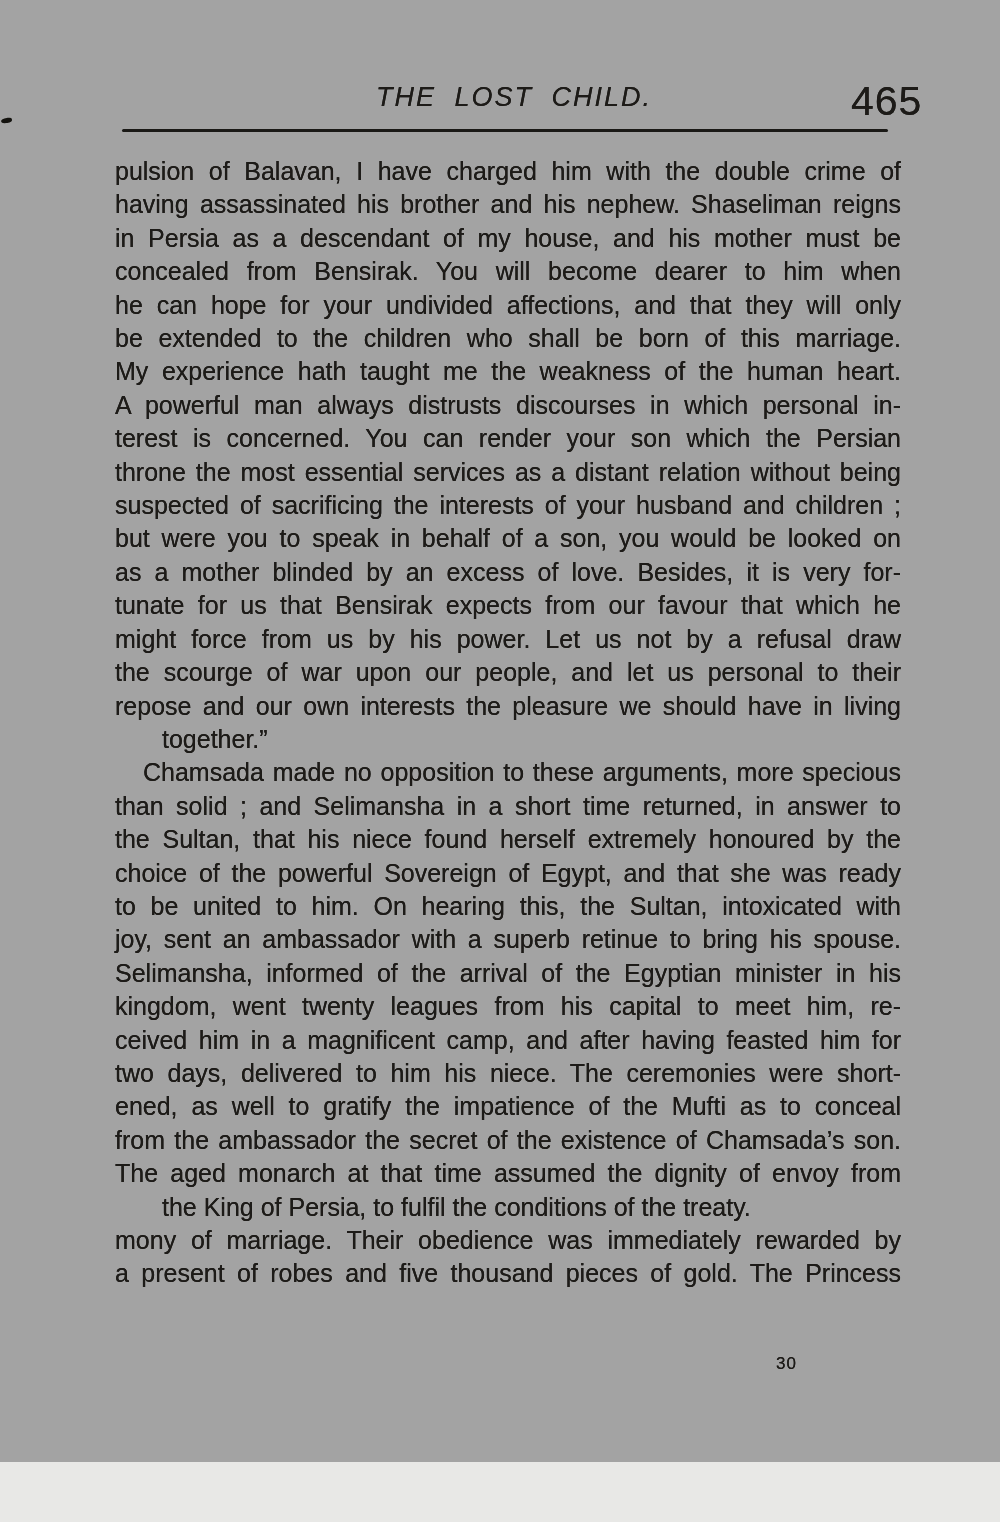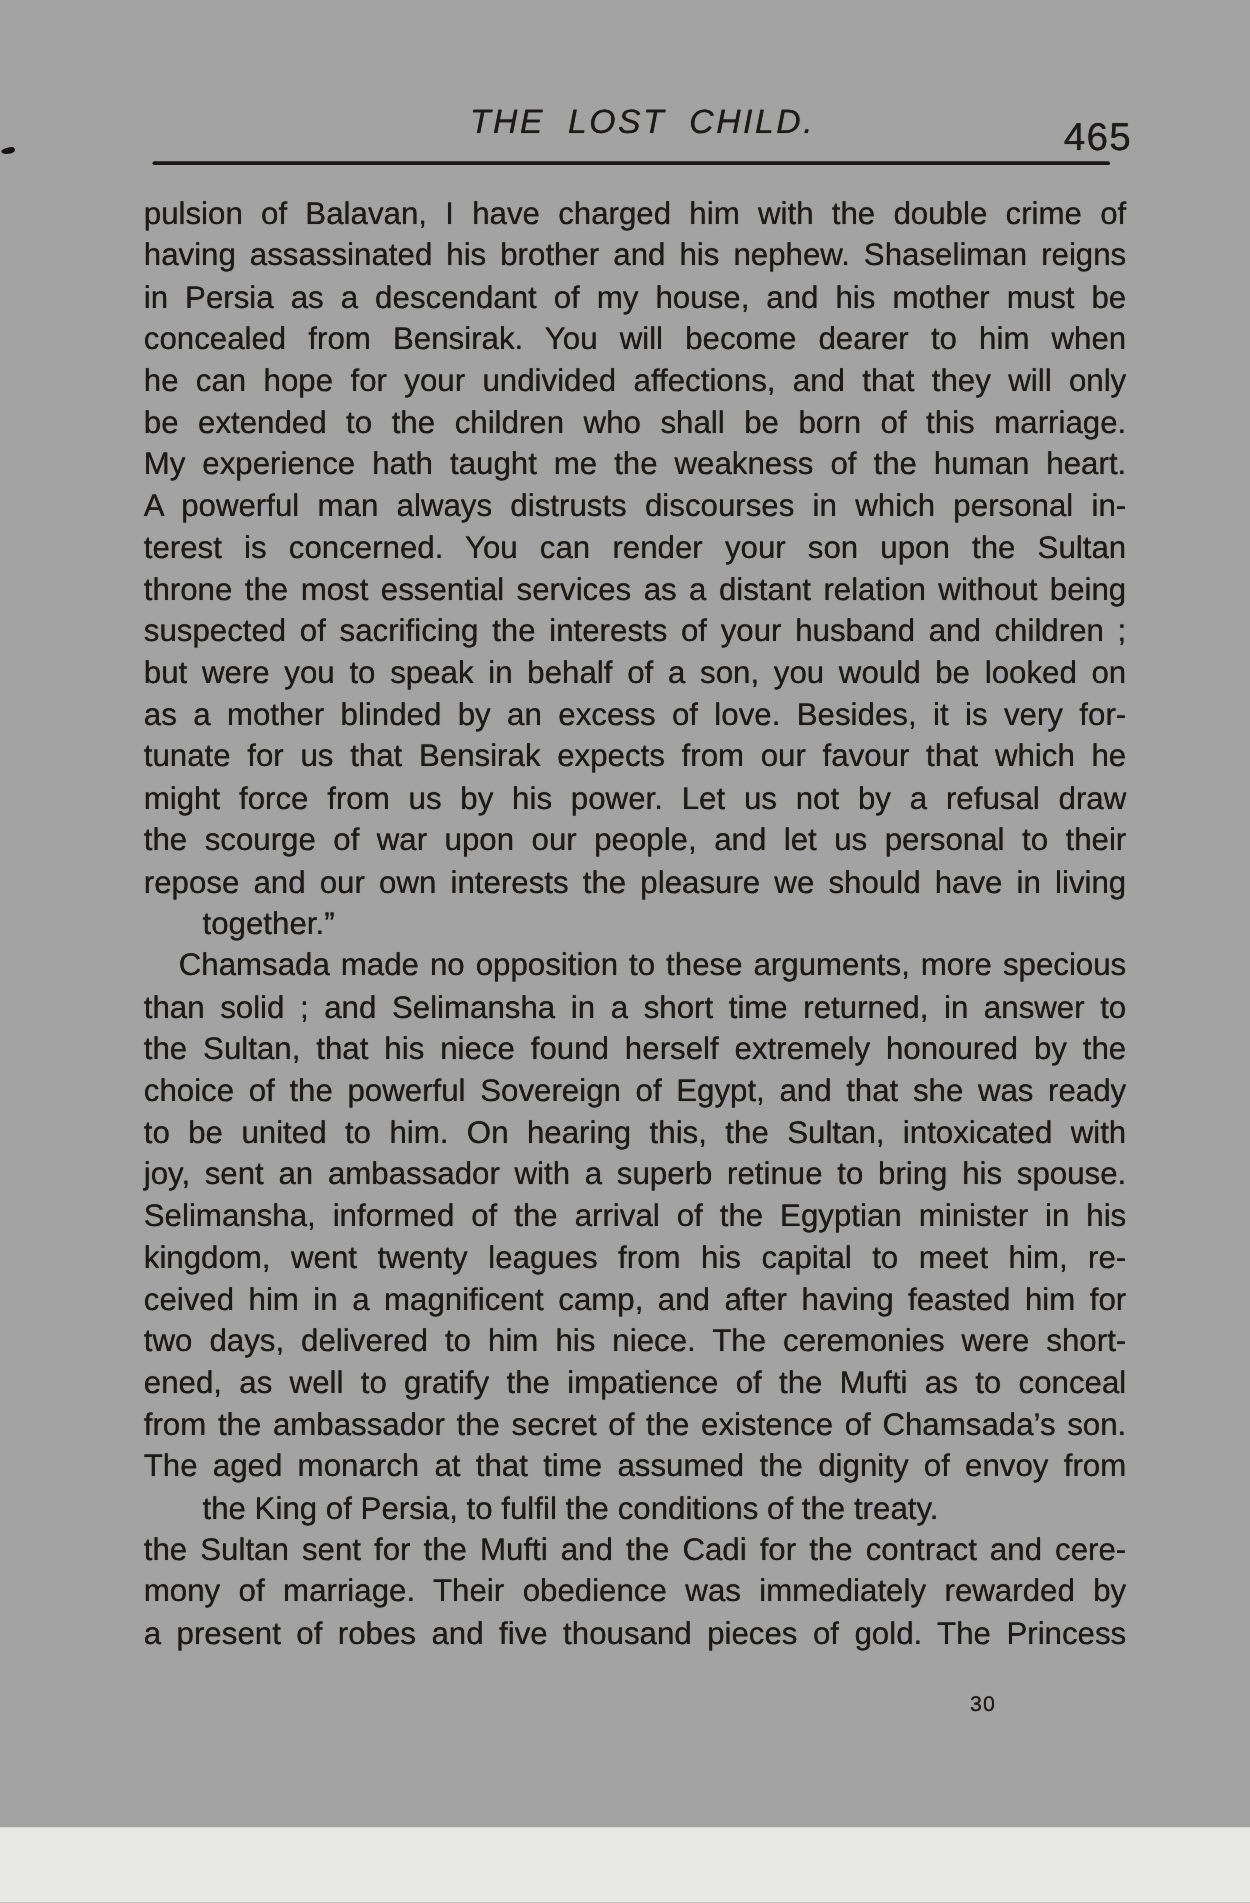--- a/index.html
+++ b/index.html
@@ -29,23 +29,23 @@
     display: inline-block;
     transform: translateX(14px);
     font-style: italic;
     font-size: 27px;
     letter-spacing: 2px;
     word-spacing: 9px;
     text-shadow: 0 0 0.6px currentColor;
   }
   .page-number {
     position: absolute;
-    top: 92px;
+    top: 78px;
     left: 851px;
-    font-size: 31px;
+    font-size: 41px;
     letter-spacing: 1px;
     text-shadow: 0 0 0.6px currentColor;
   }
   .head-rule {
     position: absolute;
     top: 129px;
     left: 122px;
     width: 766px;
     height: 3px;
     background: #1a1916;
@@ -110,21 +110,21 @@
 
   <div class="text-block">
       <div class="line">pulsion of Balavan, I have charged him with the double crime of</div>
       <div class="line">having assassinated his brother and his nephew.  Shaseliman reigns</div>
       <div class="line">in Persia as a descendant of my house, and his mother must be</div>
       <div class="line">concealed from Bensirak.  You will become dearer to him when</div>
       <div class="line">he can hope for your undivided affections, and that they will only</div>
       <div class="line">be extended to the children who shall be born of this marriage.</div>
       <div class="line">My experience hath taught me the weakness of the human heart.</div>
       <div class="line">A powerful man always distrusts discourses in which personal in-</div>
-      <div class="line">terest is concerned.  You can render your son upon the Sultan</div>
+      <div class="line">terest is concerned.  You can render your son which the Persian</div>
       <div class="line">throne the most essential services as a distant relation without being</div>
       <div class="line">suspected of sacrificing the interests of your husband and children ;</div>
       <div class="line">but were you to speak in behalf of a son, you would be looked on</div>
       <div class="line">as a mother blinded by an excess of love.  Besides, it is very for-</div>
       <div class="line">tunate for us that Bensirak expects from our favour that which he</div>
       <div class="line">might force from us by his power.  Let us not by a refusal draw</div>
       <div class="line">the scourge of war upon our people, and let us personal to their</div>
       <div class="line">repose and our own interests the pleasure we should have in living</div>
       <div class="line end">together.”</div>
       <div class="line indent">Chamsada made no opposition to these arguments, more specious</div>
@@ -134,20 +134,19 @@
       <div class="line">to be united to him.  On hearing this, the Sultan, intoxicated with</div>
       <div class="line">joy, sent an ambassador with a superb retinue to bring his spouse.</div>
       <div class="line">Selimansha, informed of the arrival of the Egyptian minister in his</div>
       <div class="line">kingdom, went twenty leagues from his capital to meet him, re-</div>
       <div class="line">ceived him in a magnificent camp, and after having feasted him for</div>
       <div class="line">two days, delivered to him his niece.  The ceremonies were short-</div>
       <div class="line">ened, as well to gratify the impatience of the Mufti as to conceal</div>
       <div class="line">from the ambassador the secret of the existence of Chamsada’s son.</div>
       <div class="line">The aged monarch at that time assumed the dignity of envoy from</div>
       <div class="line end">the King of Persia, to fulfil the conditions of the treaty.</div>
-      <div class="line">the Sultan sent for the Mufti and the Cadi for the contract and cere-</div>
       <div class="line">mony of marriage.  Their obedience was immediately rewarded by</div>
       <div class="line">a present of robes and five thousand pieces of gold.  The Princess</div>
     </div>
 
   <span class="signature-mark">30</span>
 
 </div>
 
 </body></html>

